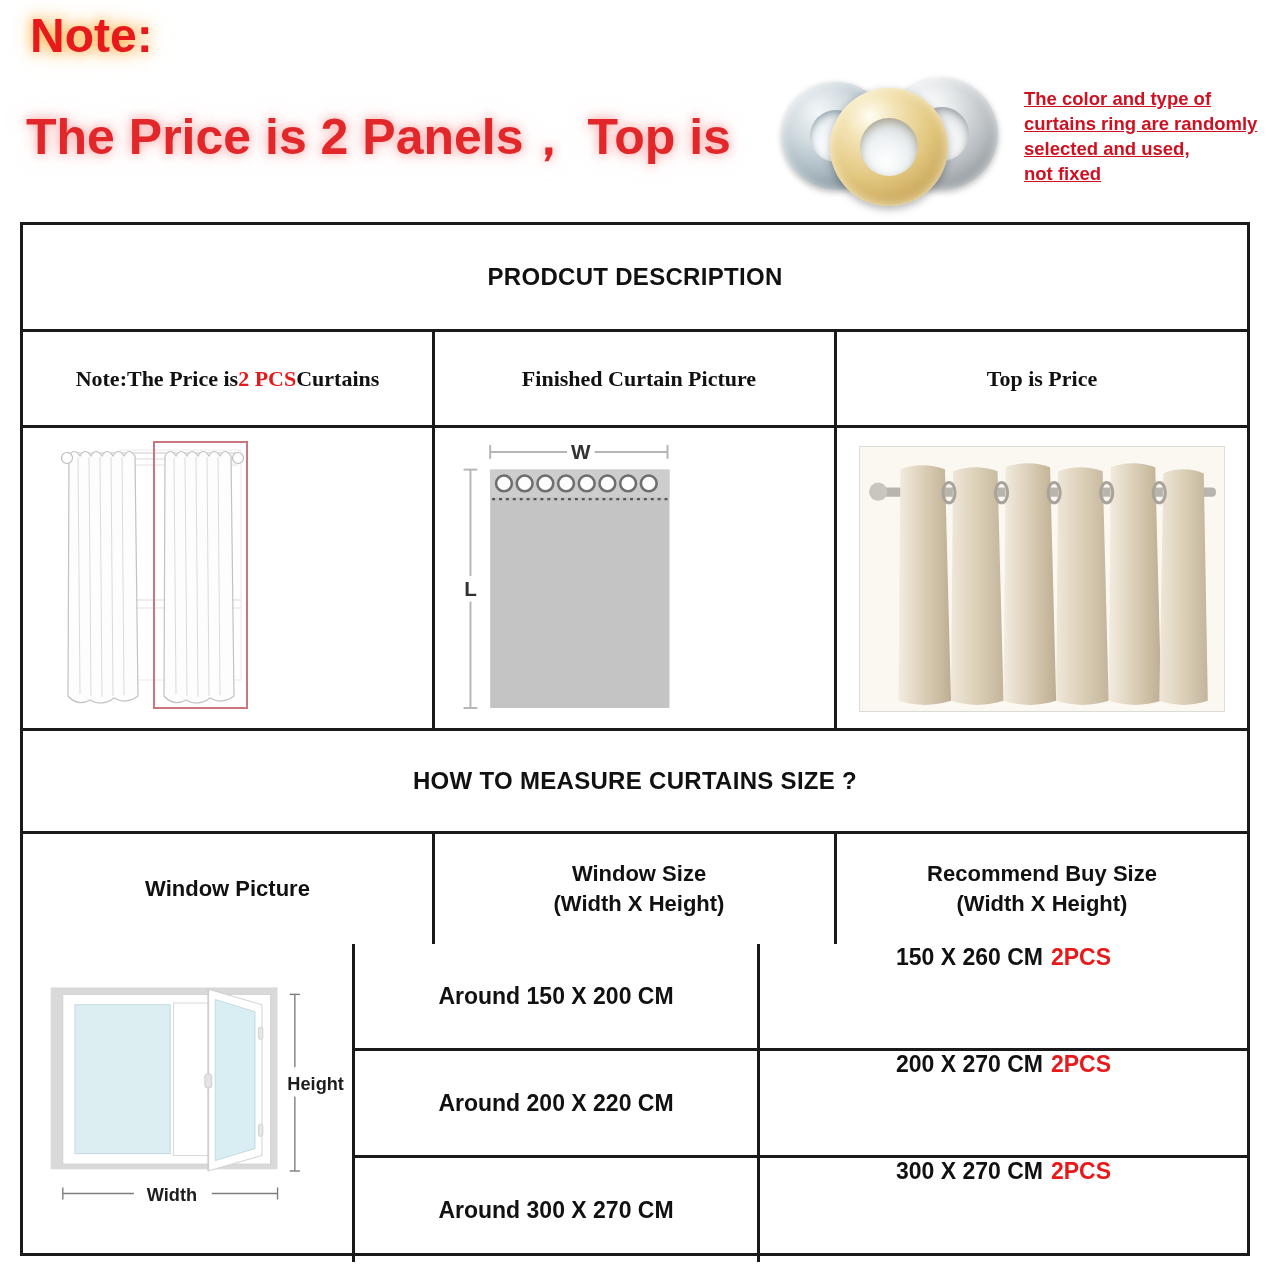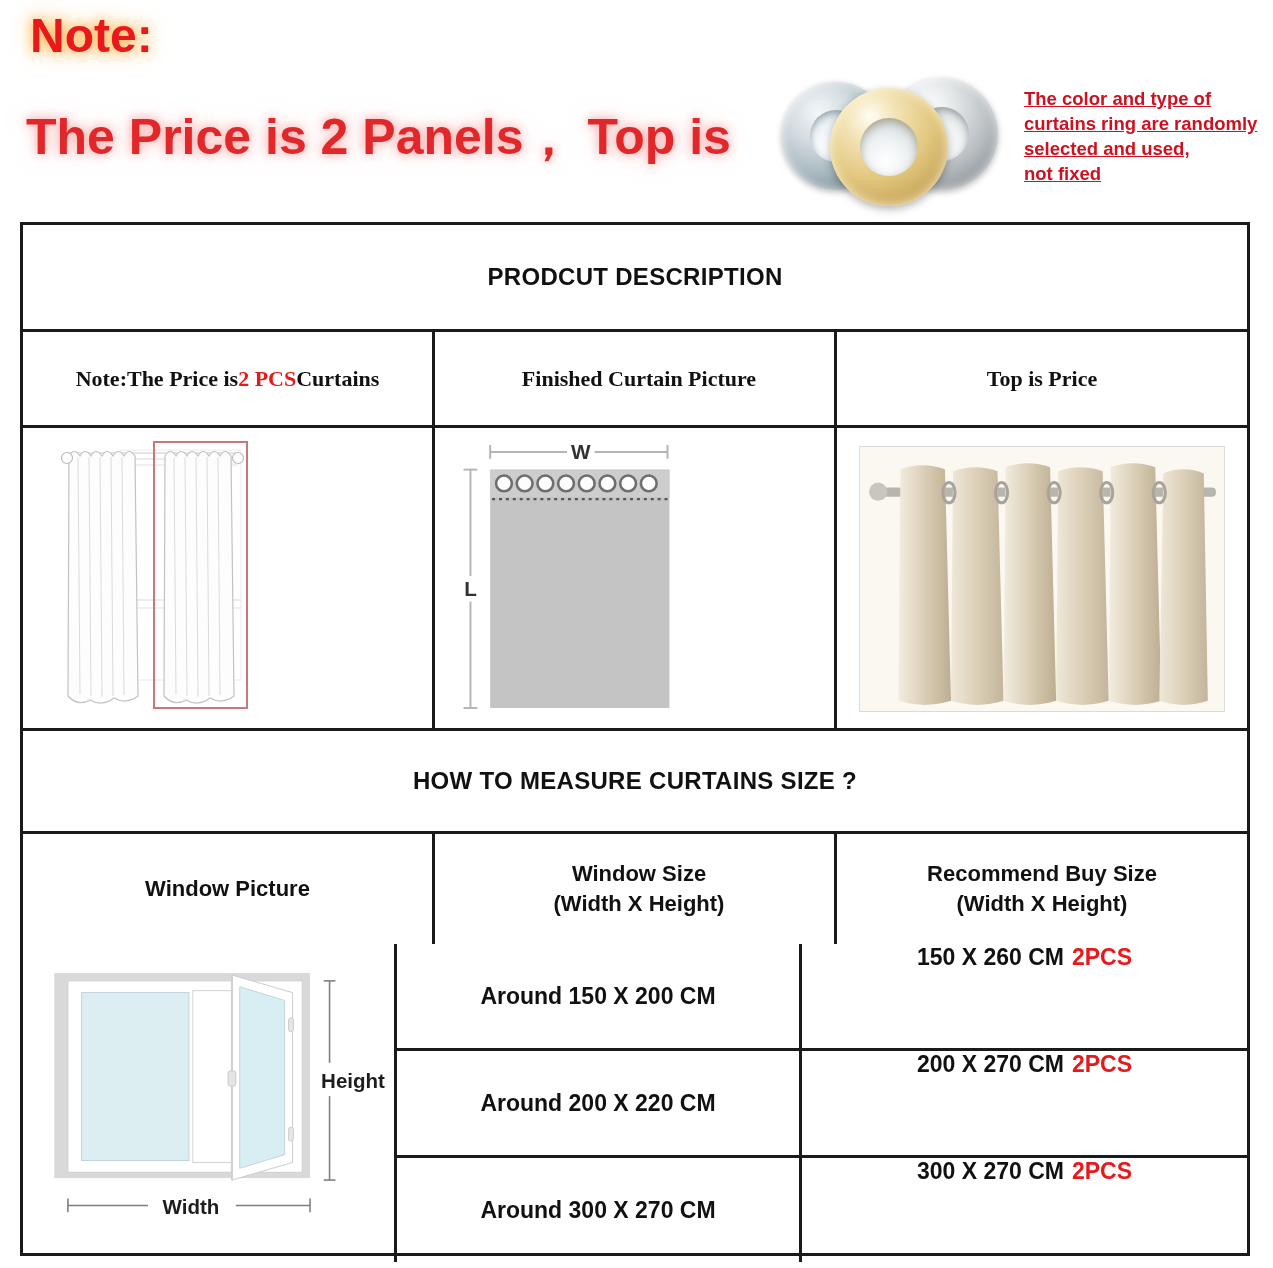--- a/index.html
+++ b/index.html
@@ -95,21 +95,21 @@
 
   #pic-row{height:300px;}
   #pic-row .cell{height:100%;position:relative;}
 
   #msize-head{height:110px;}
   #msize-head .cell{height:100%;font-size:22px;font-weight:bold;line-height:1.35;flex-direction:column;}
   .red2{color:#e8191b;margin-left:8px;}
 
   
   #window-cell{
-    width:371px;height:312px;
+    width:329px;height:312px;
     display:flex;align-items:center;justify-content:center;
     position:relative;
   }
   #size-stack{flex:1;display:flex;flex-direction:column;
     border-left:3px solid #1a1a1a;}
   #size-stack .srow{display:flex;height:104px;}
   #size-stack .srow + .srow{border-top:3px solid #1a1a1a;}
   #size-stack .sc1{width:402px;display:flex;align-items:center;justify-content:center;
     font-size:23px;font-weight:bold;border-right:3px solid #1a1a1a;}
   #size-stack .sc2{flex:1;display:flex;align-items:flex-start;justify-content:center;

